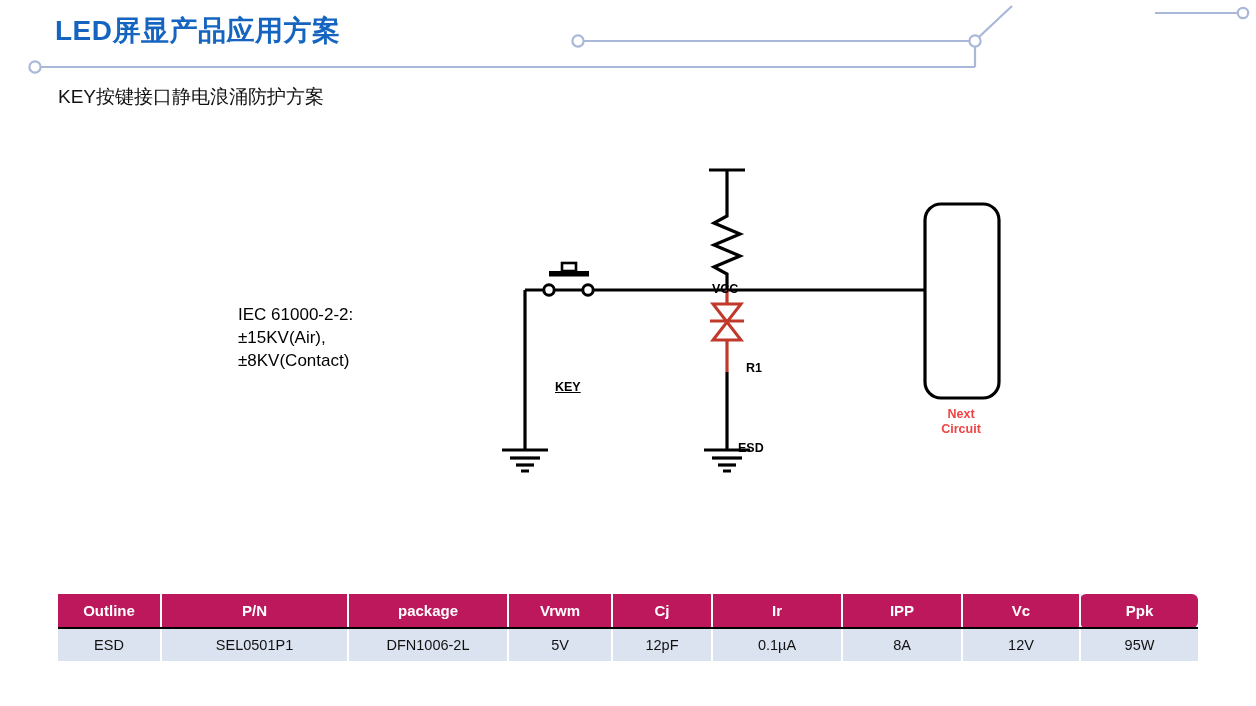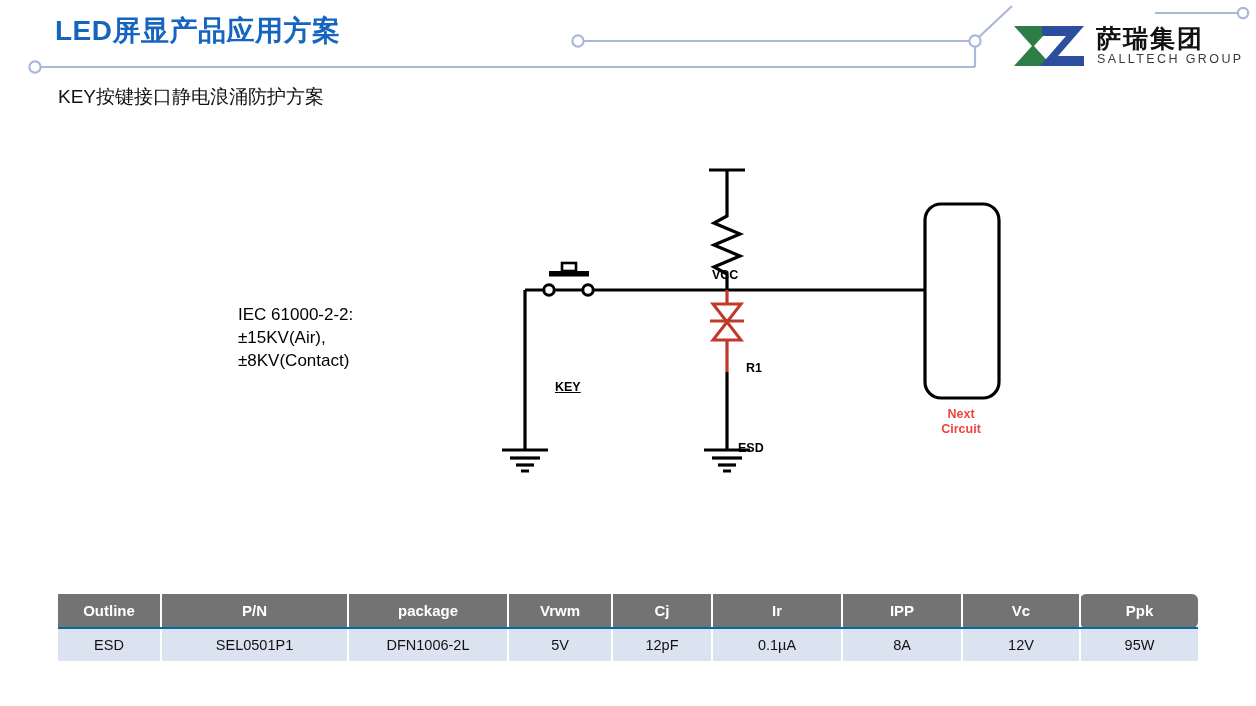--- a/index.html
+++ b/index.html
@@ -94,21 +94,21 @@
     left: 0; top: 130px;
     width: 1256px; height: 380px;
   }
   .sch-label {
     position: absolute;
     font-size: 12.5px;
     font-weight: bold;
     color: #000000;
     white-space: nowrap;
   }
-  #label-vcc   { left: 712px; top: 138px; }
+  #label-vcc   { left: 712px; top: 152px; }
   #label-r1    { left: 746px; top: 231px; }
   #label-key   { left: 555px; top: 250px; text-decoration: underline; }
   #label-esd   { left: 738px; top: 311px; }
   #label-gnd-l { left: 509px; top: 464px; }
   #label-gnd-r { left: 711px; top: 464px; }
   #label-next  {
     position: absolute;
     left: 928px; top: 277px;
     width: 66px;
     text-align: center;
@@ -120,27 +120,27 @@
 
   
   #spec-table {
     position: absolute;
     left: 58px; top: 594px;
     width: 1140px;
     border-collapse: collapse;
     table-layout: fixed;
   }
   #spec-table th {
-    background: #737373;
+    background: #be185d;
     color: #ffffff;
     font-size: 15px;
     font-weight: bold;
     height: 33px;
     border-right: 2px solid #ffffff;
-    border-bottom: 2px solid #0369a1;
+    border-bottom: 2px solid #000000;
     text-align: center;
     padding: 0;
   }
   #spec-table th:last-child { border-right: none; border-radius: 6px; }
   #spec-table td {
     background: #DCE3F0;
     color: #111111;
     font-size: 14.5px;
     height: 32px;
     border-right: 2px solid #ffffff;
@@ -165,30 +165,20 @@
     <line x1="584" y1="41" x2="969" y2="41" stroke="#A9B8D8" stroke-width="2.2"></line>
     <circle cx="975" cy="41" r="5.6" fill="#ffffff" stroke="#A9B8D8" stroke-width="2.2"></circle>
 
     <line x1="979" y1="37" x2="1012" y2="6" stroke="#A9B8D8" stroke-width="2.2"></line>
 
     <circle cx="35" cy="67" r="5.6" fill="#ffffff" stroke="#A9B8D8" stroke-width="2.2"></circle>
     <line x1="41" y1="67" x2="975" y2="67" stroke="#A9B8D8" stroke-width="2.2"></line>
     <line x1="975" y1="67" x2="975" y2="47" stroke="#A9B8D8" stroke-width="2.2"></line>
   </svg>
 
-  <div id="logo-block">
-    <svg id="logo-mark" viewBox="0 0 74 44" width="74" height="44">
-
-      <polygon points="2,2 40,2 22,22 40,42 2,42 20,22" fill="#2E7D46"></polygon>
-
-      <polygon points="30,2 72,2 46,32 72,32 72,42 28,42 54,12 30,12" fill="#2B4F9E"></polygon>
-    </svg>
-    <div id="logo-cn">萨瑞集团</div>
-    <div id="logo-en">SALLTECH GROUP</div>
-  </div>
 </div>
 
 <div id="subtitle">KEY按键接口静电浪涌防护方案</div>
 
 <div id="spec-note">
   <div>IEC 61000-2-2:</div>
   <div>±15KV(Air),</div>
   <div>±8KV(Contact)</div>
 </div>
 

